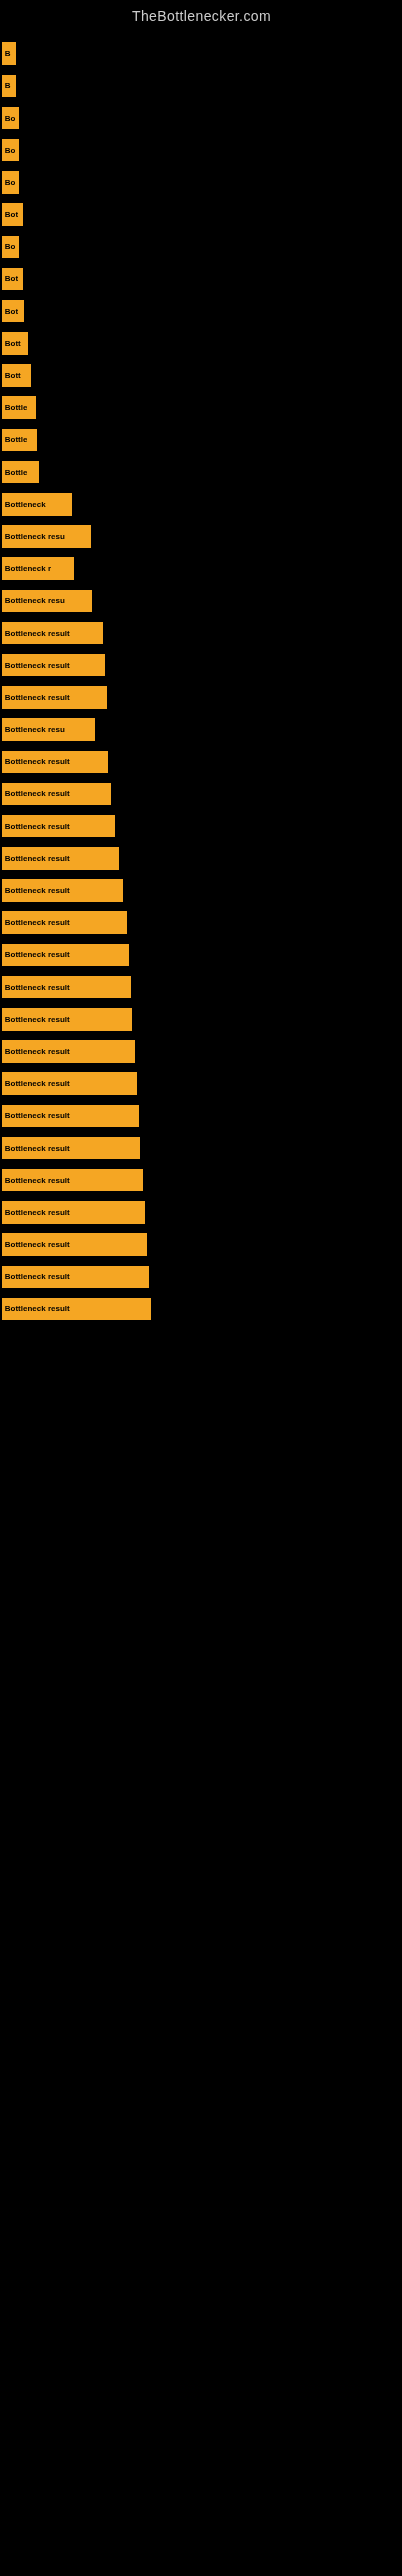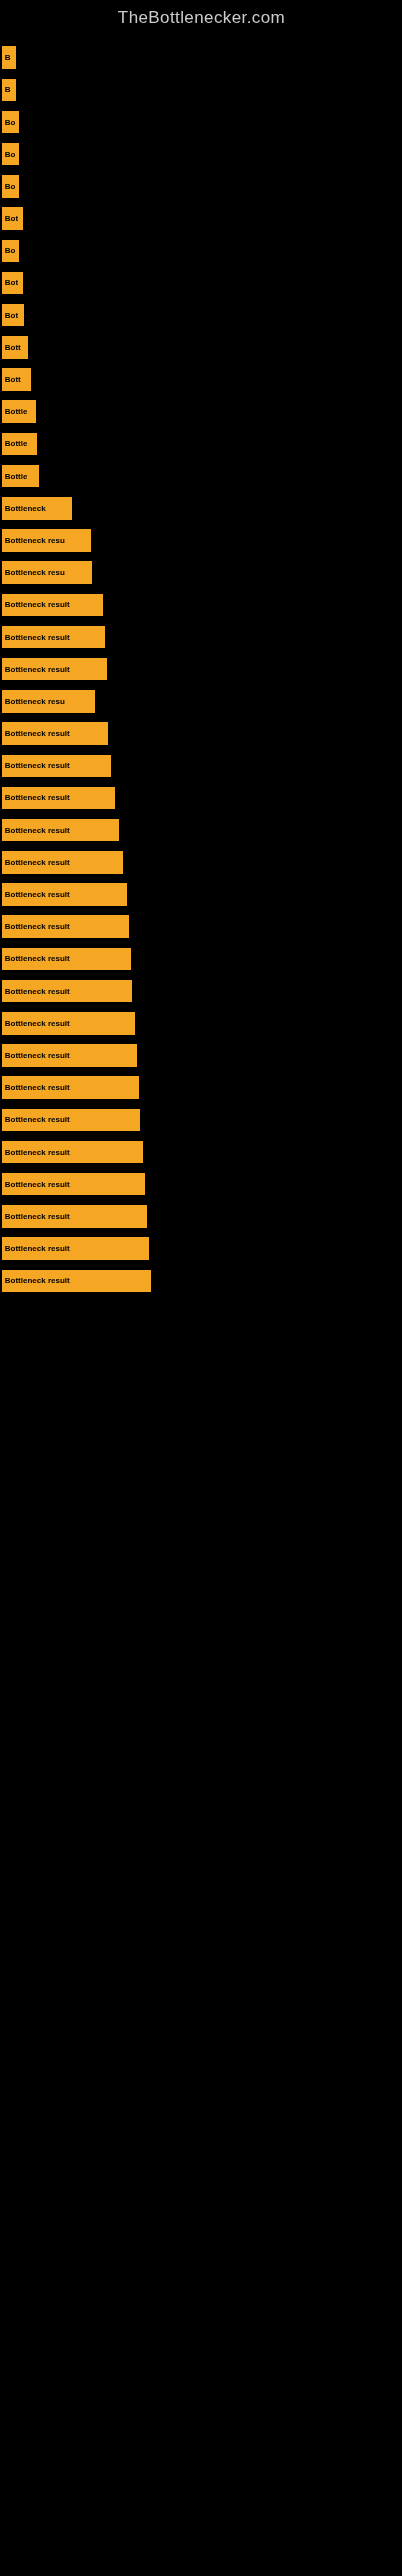--- a/index.html
+++ b/index.html
@@ -15,21 +15,21 @@
     }
     .page-container {
       width: 403px;
       min-height: 2576px;
       background-color: #000;
       position: relative;
     }
     .site-title {
       text-align: center;
       color: #ccc;
-      font-size: 17px;
+      font-size: 14px;
       padding: 8px 0 12px 0;
       letter-spacing: 0.4px;
     }
     .bars-container {
       padding: 6.4px 0 0 0;
       display: flex;
       flex-direction: column;
       gap: 0px;
     }
     .bar-row {
@@ -135,20 +135,25 @@
         <div class="bar" style="width: 70px;">
           <span class="bar-label">Bottleneck</span>
         </div>
       </div>
       <div class="bar-row">
         <div class="bar" style="width: 89px;">
           <span class="bar-label">Bottleneck resu</span>
         </div>
       </div>
       <div class="bar-row">
+        <div class="bar" style="width: 72px;">
+          <span class="bar-label">Bottleneck r</span>
+        </div>
+      </div>
+      <div class="bar-row">
         <div class="bar" style="width: 90px;">
           <span class="bar-label">Bottleneck resu</span>
         </div>
       </div>
       <div class="bar-row">
         <div class="bar" style="width: 101px;">
           <span class="bar-label">Bottleneck result</span>
         </div>
       </div>
       <div class="bar-row">

